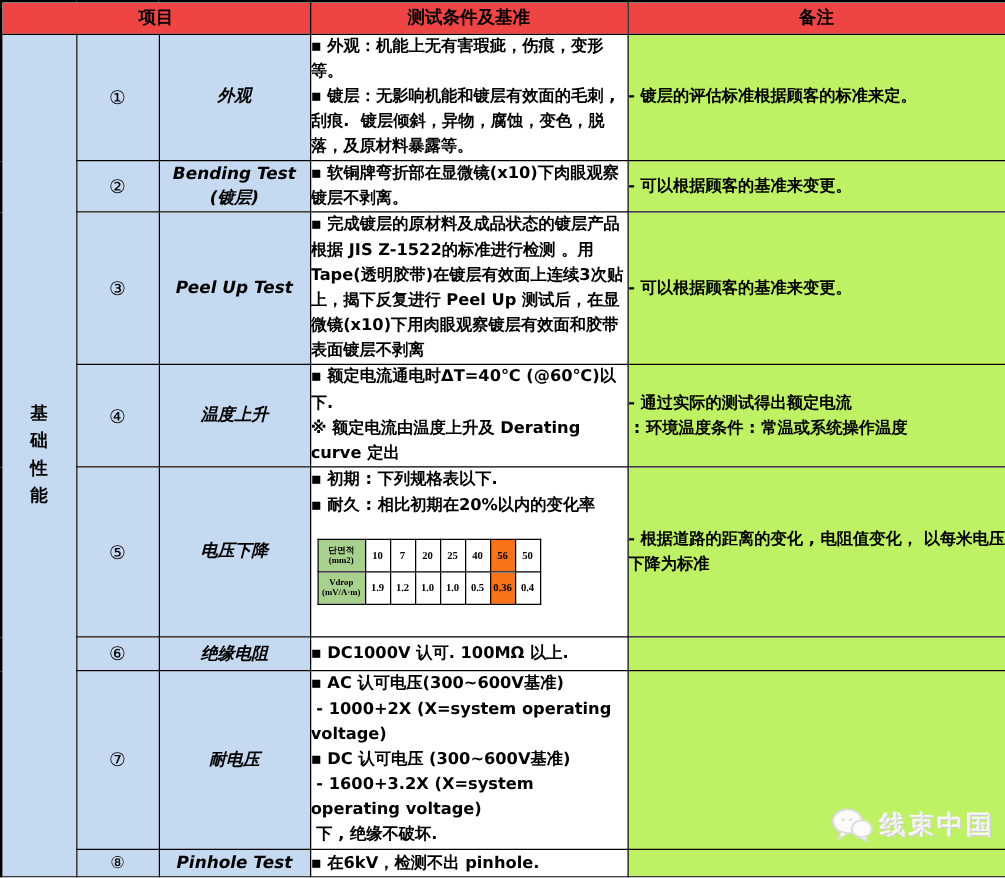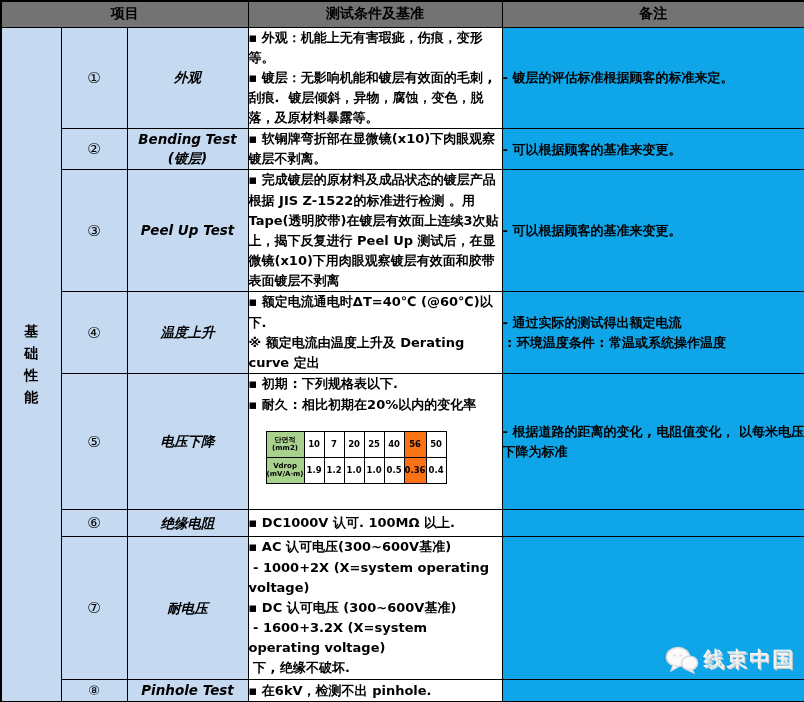--- a/index.html
+++ b/index.html
@@ -1,29 +1,29 @@
 <!DOCTYPE html>
 <html><head>
 <meta charset="utf-8">
 <style>
   html,body{margin:0;padding:0;background:#fff;}
   body{font-family:"DejaVu Sans","Liberation Sans",sans-serif;color:#000;}
   .page{width:804px;height:702px;position:relative;overflow:hidden;background:#fff;}
   table.main{border-collapse:collapse;table-layout:fixed;width:804px;border:2px solid #000;}
   table.main td{border:1px solid #000;overflow:hidden;padding:0;}
-  .hdr td{background:#737373;text-align:center;vertical-align:middle;font-weight:bold;font-size:14px;}
+  .hdr td{background:#ef4444;text-align:center;vertical-align:middle;font-weight:bold;font-size:14px;}
   .cat{background:#C5D9F1;text-align:center;vertical-align:middle;font-weight:bold;font-size:14px;}
   .cat span{display:block;line-height:22px;}
   .num{background:#C5D9F1;text-align:center;vertical-align:middle;font-size:15px;}
   .name{background:#C5D9F1;text-align:center;vertical-align:middle;font-weight:bold;font-size:13.5px;padding:0 4px;line-height:1.45;font-style:italic;}
   .cond{background:#fff;vertical-align:top;padding:2px 4px 2px 5px;font-size:13px;font-weight:bold;line-height:1.55;}
-  .rem{background:#0ea5e9;vertical-align:middle;padding:2px 4px 2px 5px;font-size:13px;font-weight:bold;line-height:1.5;}
+  .rem{background:#bef264;vertical-align:middle;padding:2px 4px 2px 5px;font-size:13px;font-weight:bold;line-height:1.5;}
   .line{white-space:pre-wrap;}
   
-  table.vt{border-collapse:collapse;margin:16px 0 0 17px;}
+  table.vt{border-collapse:collapse;margin:16px 0 0 5px;font-family:Liberation Serif, serif;}
   table.vt td{border:1px solid #000;text-align:center;vertical-align:middle;}
   .vt .lbl{background:#A9D18E;width:37px;font-size:7px;font-weight:bold;line-height:1.25;height:25px;}
   .vt .val{width:19px;font-size:8.5px;font-weight:bold;height:25px;background:#fff;}
   .vt .hl{background:#f97316;}
   
   .wm{position:absolute;top:646px;right:8px;display:flex;align-items:center;gap:5px;
       color:#efefef;font-weight:normal;font-size:21px;letter-spacing:2px;
       text-shadow:1px 1px 0 #cccccc, -1px -1px 0 #ffffff;user-select:none;}
   .wm svg{display:block;}
 </style>

